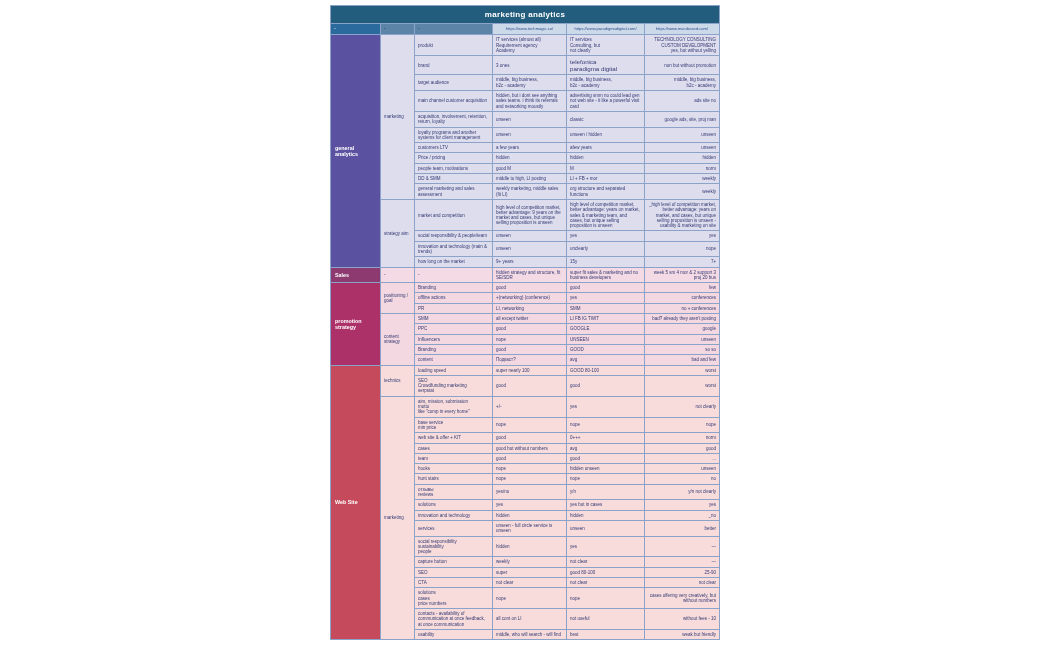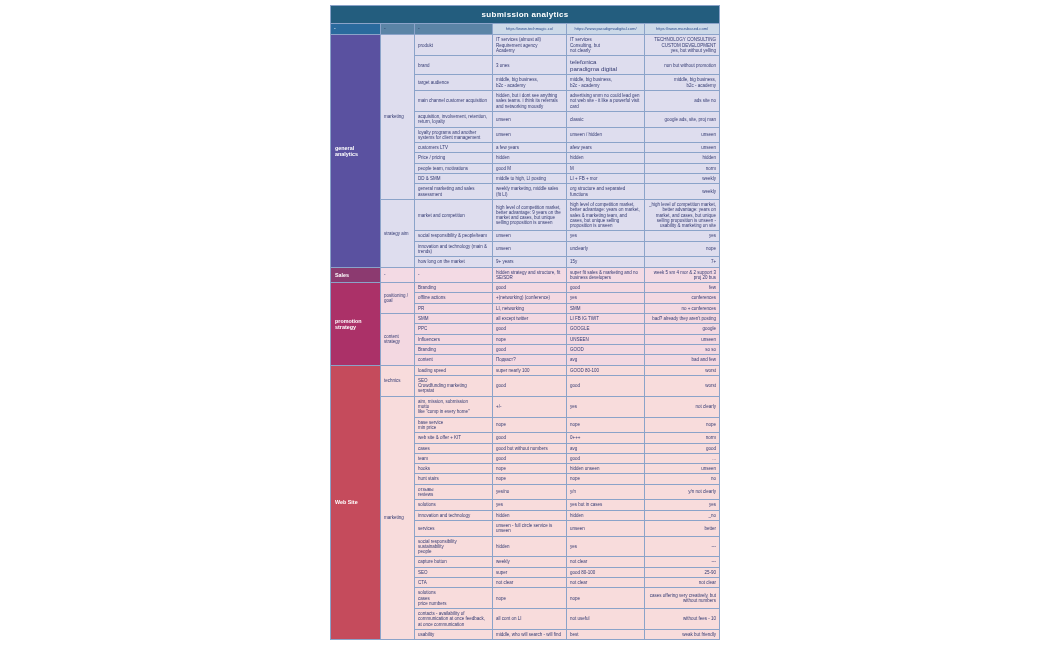--- a/index.html
+++ b/index.html
@@ -35,21 +35,21 @@
     <colgroup>
       <col class="c1">
         <col class="c2">
         <col class="c3">
       <col class="c4">
         <col class="c5">
         <col class="c6">
     </colgroup>
     <thead>
       <tr>
-        <th class="title-cell" colspan="6">submission analytics</th>
+        <th class="title-cell" colspan="6">marketing analytics</th>
       </tr>
       <tr>
         <td class="hdr-dash1">-</td>
         <td class="hdr-dash">-</td>
         <td class="hdr-dash">-</td>
         <td class="hdr-url">https://www.techmagic.co/</td>
         <td class="hdr-url">https://www.paradigmadigital.com/</td>
         <td class="hdr-url">https://www.marsbased.com/</td>
       </tr>
     </thead>

